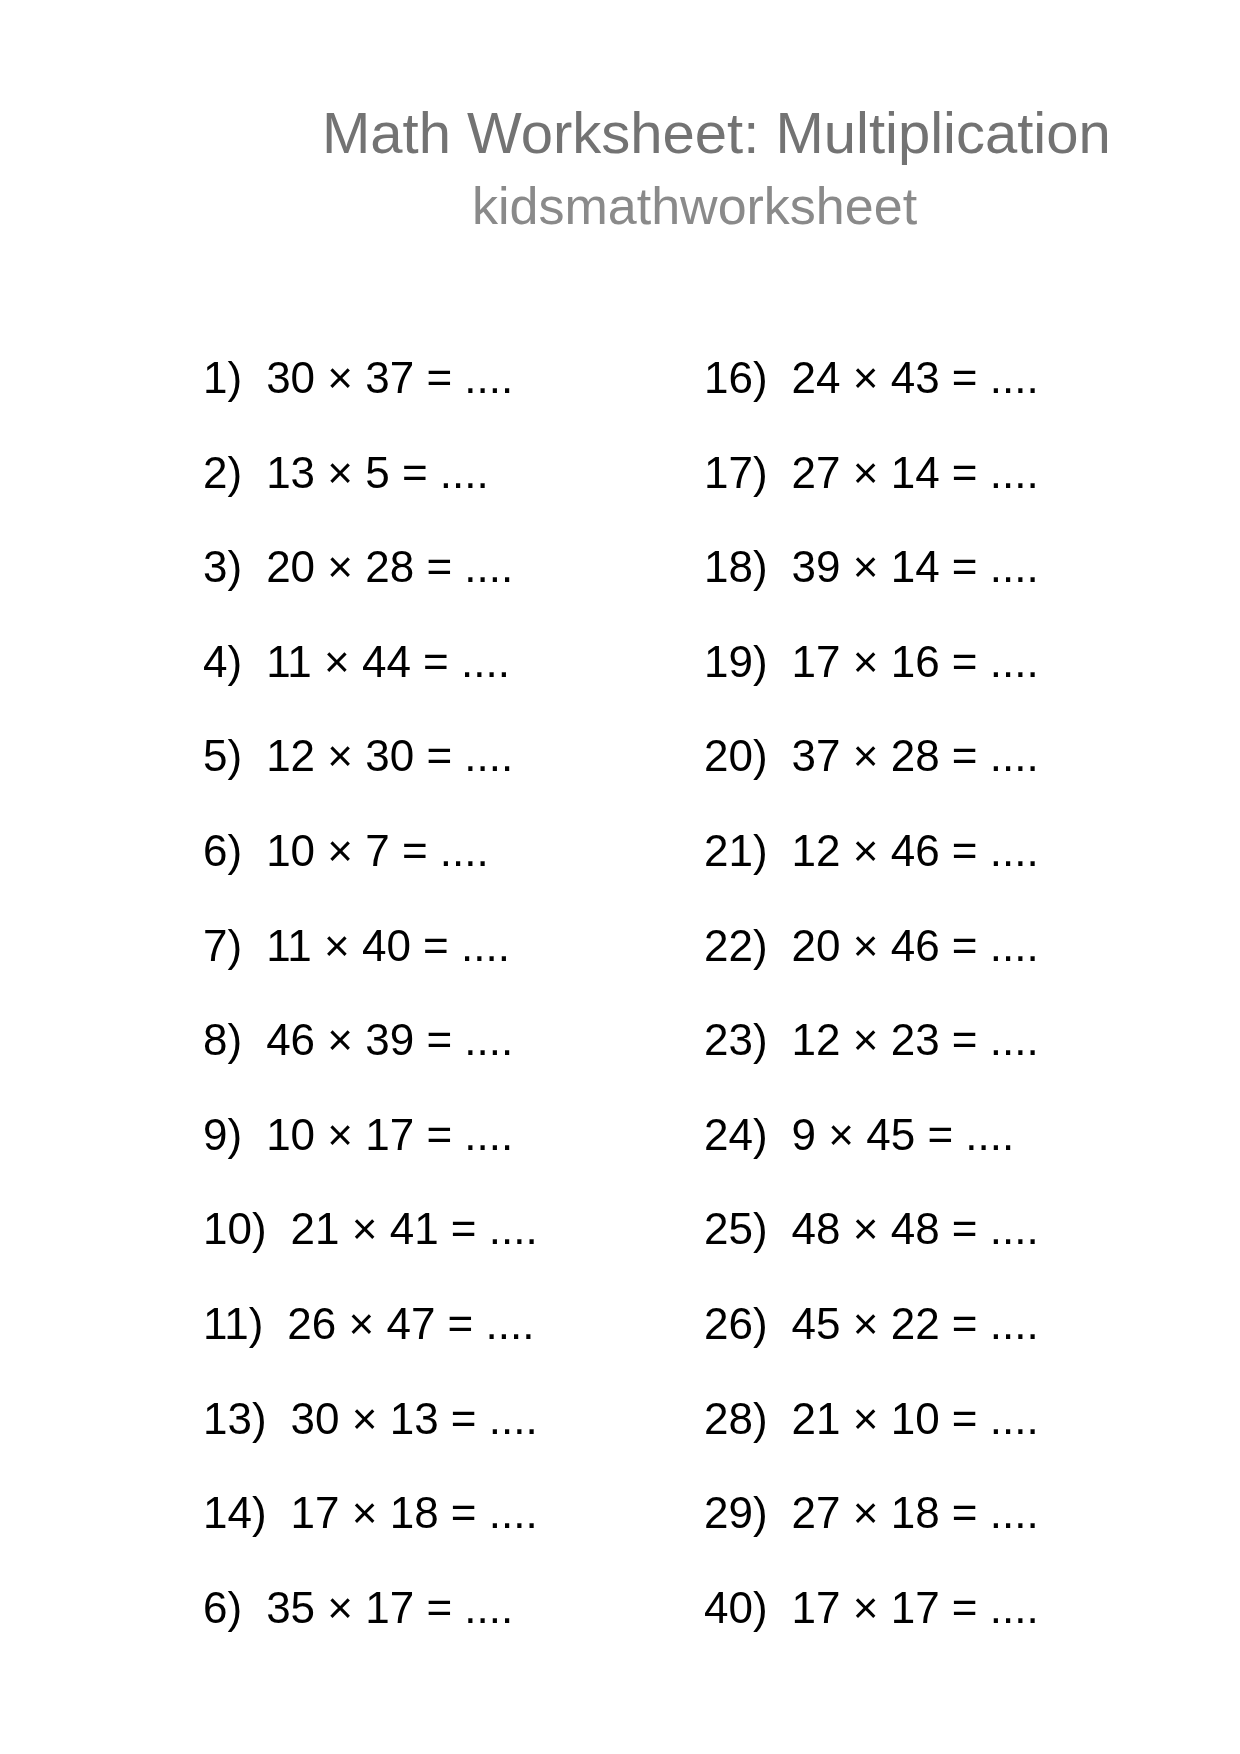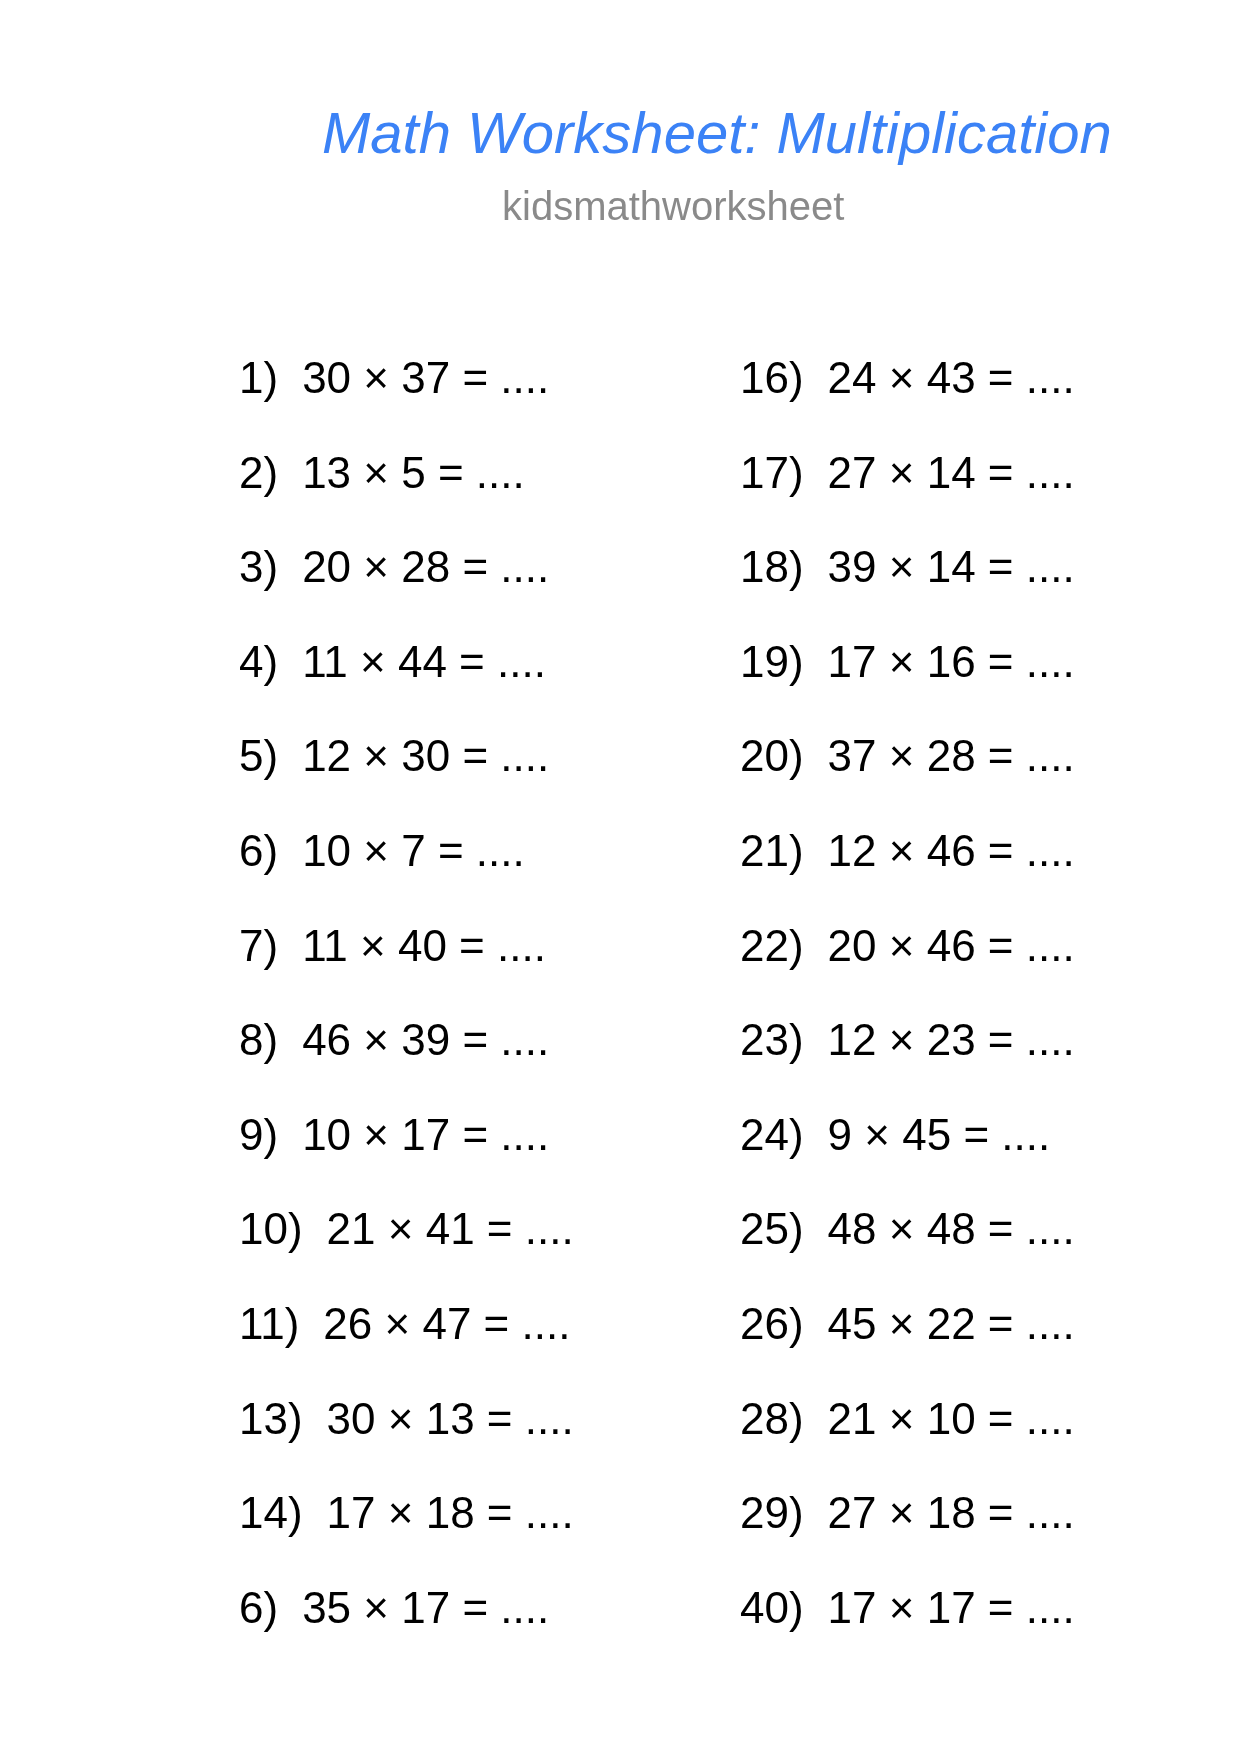--- a/index.html
+++ b/index.html
@@ -1,25 +1,25 @@
 <!DOCTYPE html>
 <html><head>
 <meta charset="utf-8">
 <style>
   html, body { margin: 0; padding: 0; background: #ffffff; }
   body { width: 1240px; height: 1754px; position: relative; overflow: hidden;
          font-family: "Liberation Sans", sans-serif; color: #000; }
   .title { position: absolute; left: 322px; top: 98px; font-size: 58px; line-height: 70px;
-           white-space: nowrap; color: #3b82f6; font-style: italic; }
-  .subtitle { position: absolute; left: 472px; top: 182px; font-size: 40px; line-height: 48px;
-              white-space: nowrap; color: #8a8a8a; margin-left: 30px; }
+           white-space: nowrap; color: #737373; }
+  .subtitle { position: absolute; left: 472px; top: 182px; font-size: 52px; line-height: 48px;
+              white-space: nowrap; color: #8a8a8a; }
   .col { position: absolute; top: 353px; }
   .col.left { left: 203px; }
   .col.right { left: 704px; }
-  .problem { height: 94.6px; font-size: 44px; line-height: 50px; white-space: nowrap; margin-left: 36px; }
+  .problem { height: 94.6px; font-size: 44px; line-height: 50px; white-space: nowrap; }
   .problem .num { display: inline-block; margin-right: 24px; }
 </style>
 </head>
 <body>
 
 <div class="title">Math Worksheet: Multiplication</div>
 <div class="subtitle">kidsmathworksheet</div>
 
 <div class="col left">
   <div class="problem"><span class="num">1)</span><span>30 × 37 = ....</span></div>

